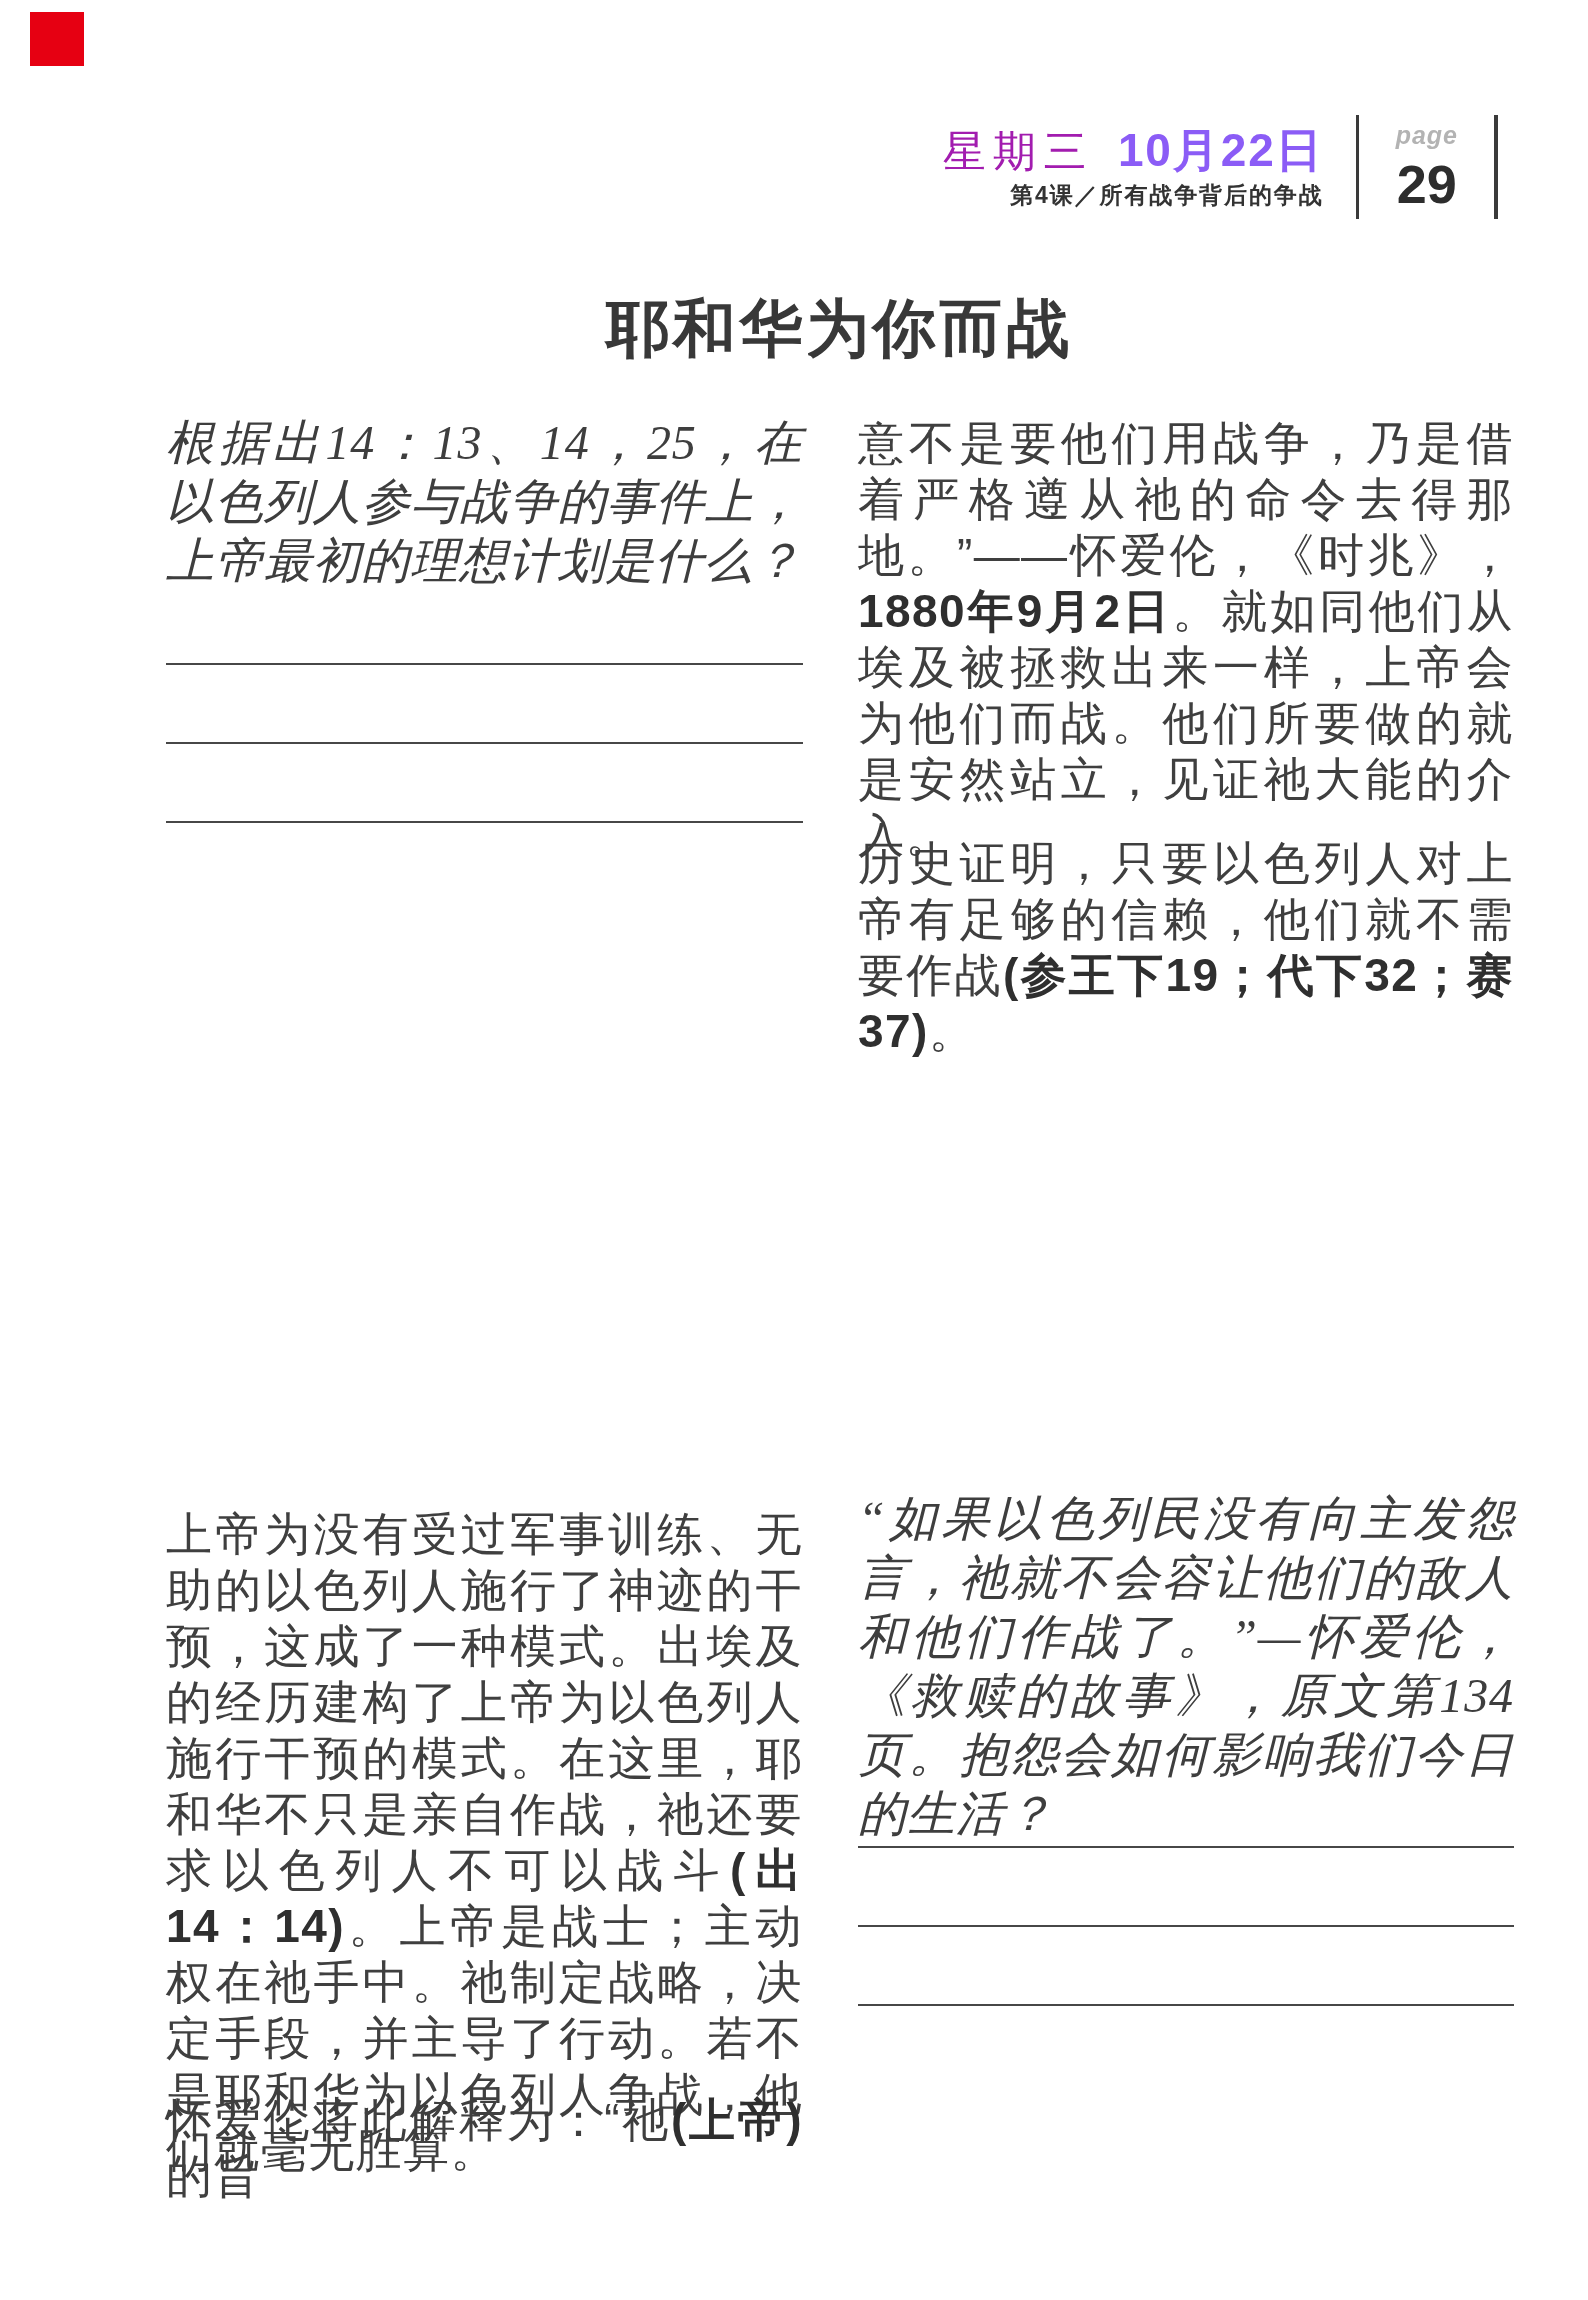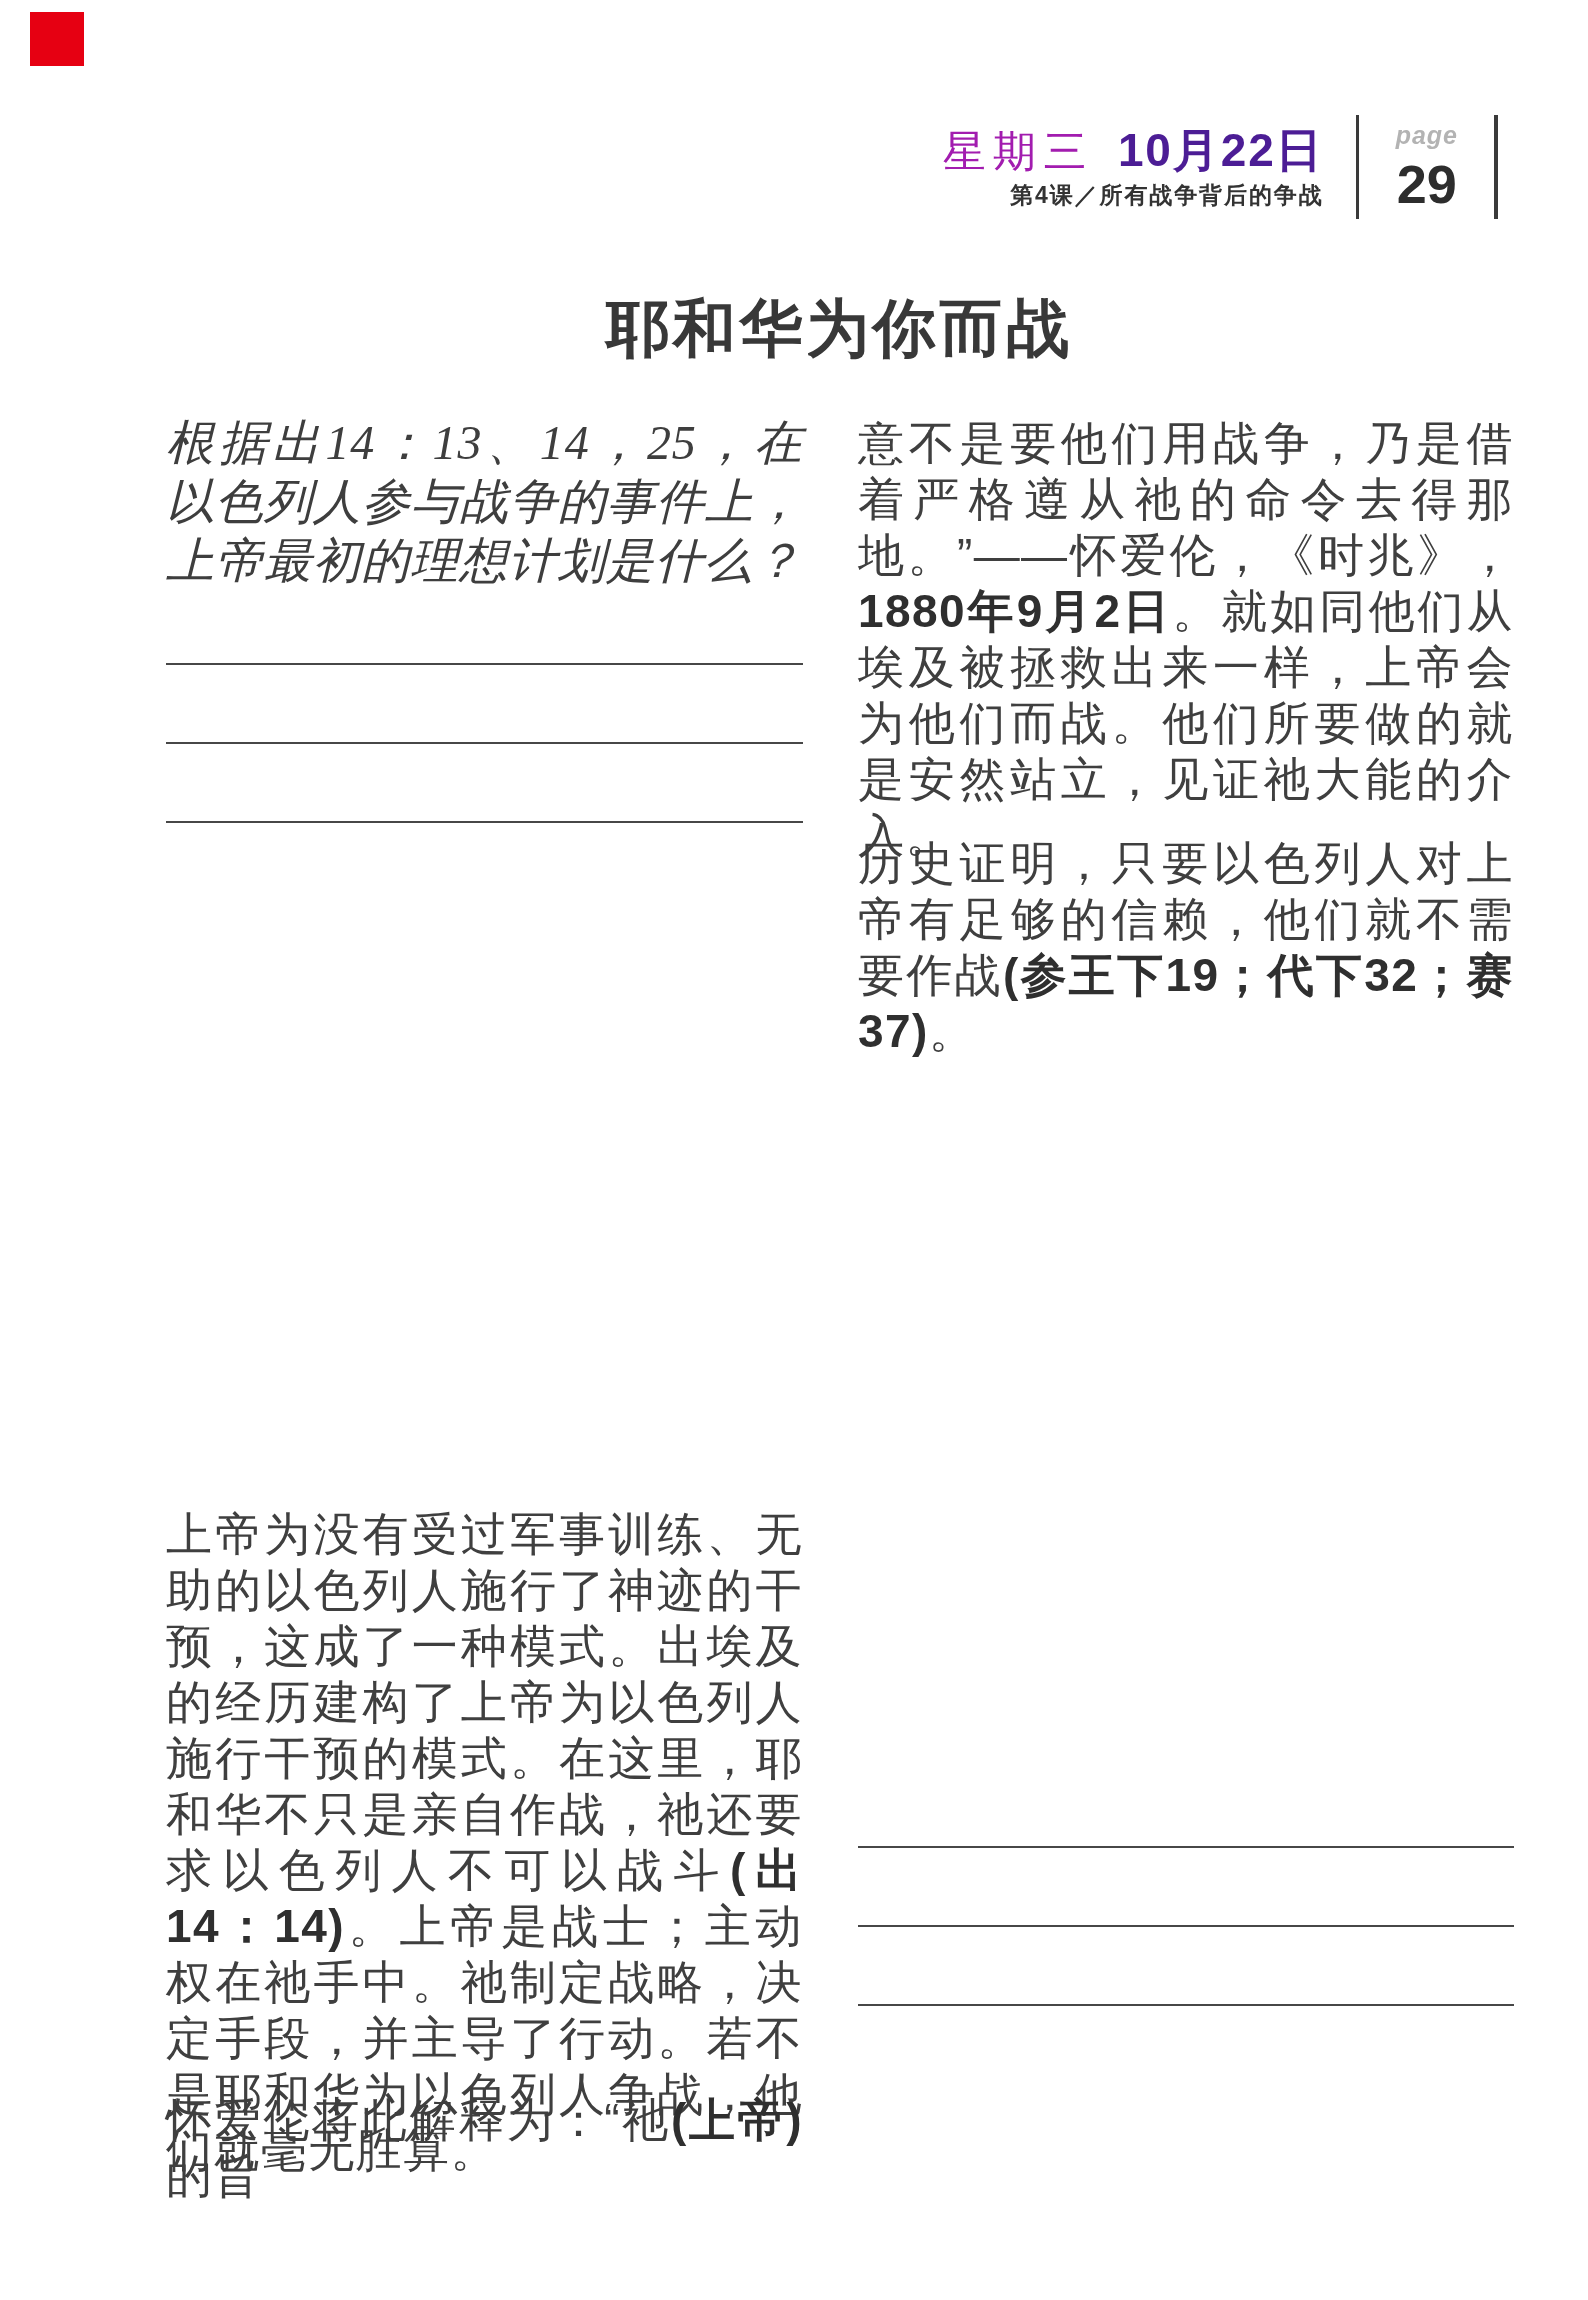--- a/index.html
+++ b/index.html
@@ -19,21 +19,21 @@
   .hdr{
     position:absolute;top:115px;right:91px;height:104px;
     display:flex;align-items:stretch;
   }
   .hdr-text{
     text-align:right;padding-right:32px;
     display:flex;flex-direction:column;justify-content:center;
   }
   .hdr-line1{white-space:nowrap;line-height:1;}
   .hdr-weekday{font-size:43px;color:#a21caf;letter-spacing:7.4px;font-weight:400;}
-  .hdr-date{font-size:46px;color:#4c1d95;font-weight:700;margin-left:24px;letter-spacing:1.9px;}
+  .hdr-date{font-size:46px;color:#8b5cf6;font-weight:700;margin-left:24px;letter-spacing:1.9px;}
   .hdr-line2{
     margin-top:11px;font-size:23px;font-weight:700;color:#333333;
     letter-spacing:1.9px;line-height:1;white-space:nowrap;
   }
   .vbar{width:3.7px;background:#3a3a3a;}
   .page-box{
     width:135px;display:flex;flex-direction:column;align-items:center;
     justify-content:center;
   }
   .page-label{font-size:25px;font-weight:700;color:#b3b3b3;letter-spacing:0.9px;line-height:1;font-style:italic;}
@@ -105,20 +105,21 @@
 
     <p class="para" style="top:1679px;"><span>怀爱伦将此解释为：“祂</span><span class="ref">(上帝)</span><span>的旨</span></p>
   </section>
 
   <section class="col col-right">
     <p class="para" style="top:0;"><span>意不是要他们用战争，乃是借着严格遵从祂的命令去得那地。”——怀爱伦，《时兆》，</span><span class="ref">1880年9月2日</span><span>。就如同他们从埃及被拯救出来一样，上帝会为他们而战。他们所要做的就是安然站立，见证祂大能的介入。</span></p>
 
     <p class="para" style="top:420px;"><span>历史证明，只要以色列人对上帝有足够的信赖，他们就不需要作战</span><span class="ref">(参王下19；代下32；赛37)</span><span>。</span></p>
 
 
+    <p class="para kai" style="top:1074px;">“如果以色列民没有向主发怨言，祂就不会容让他们的敌人和他们作战了。”—怀爱伦，《救赎的故事》，原文第134页。抱怨会如何影响我们今日的生活？</p>
 
     <div class="rule" style="top:1431px;"></div>
     <div class="rule" style="top:1510px;"></div>
     <div class="rule" style="top:1589px;"></div>
   </section>
 
 </div>
 
 
 </body></html>

